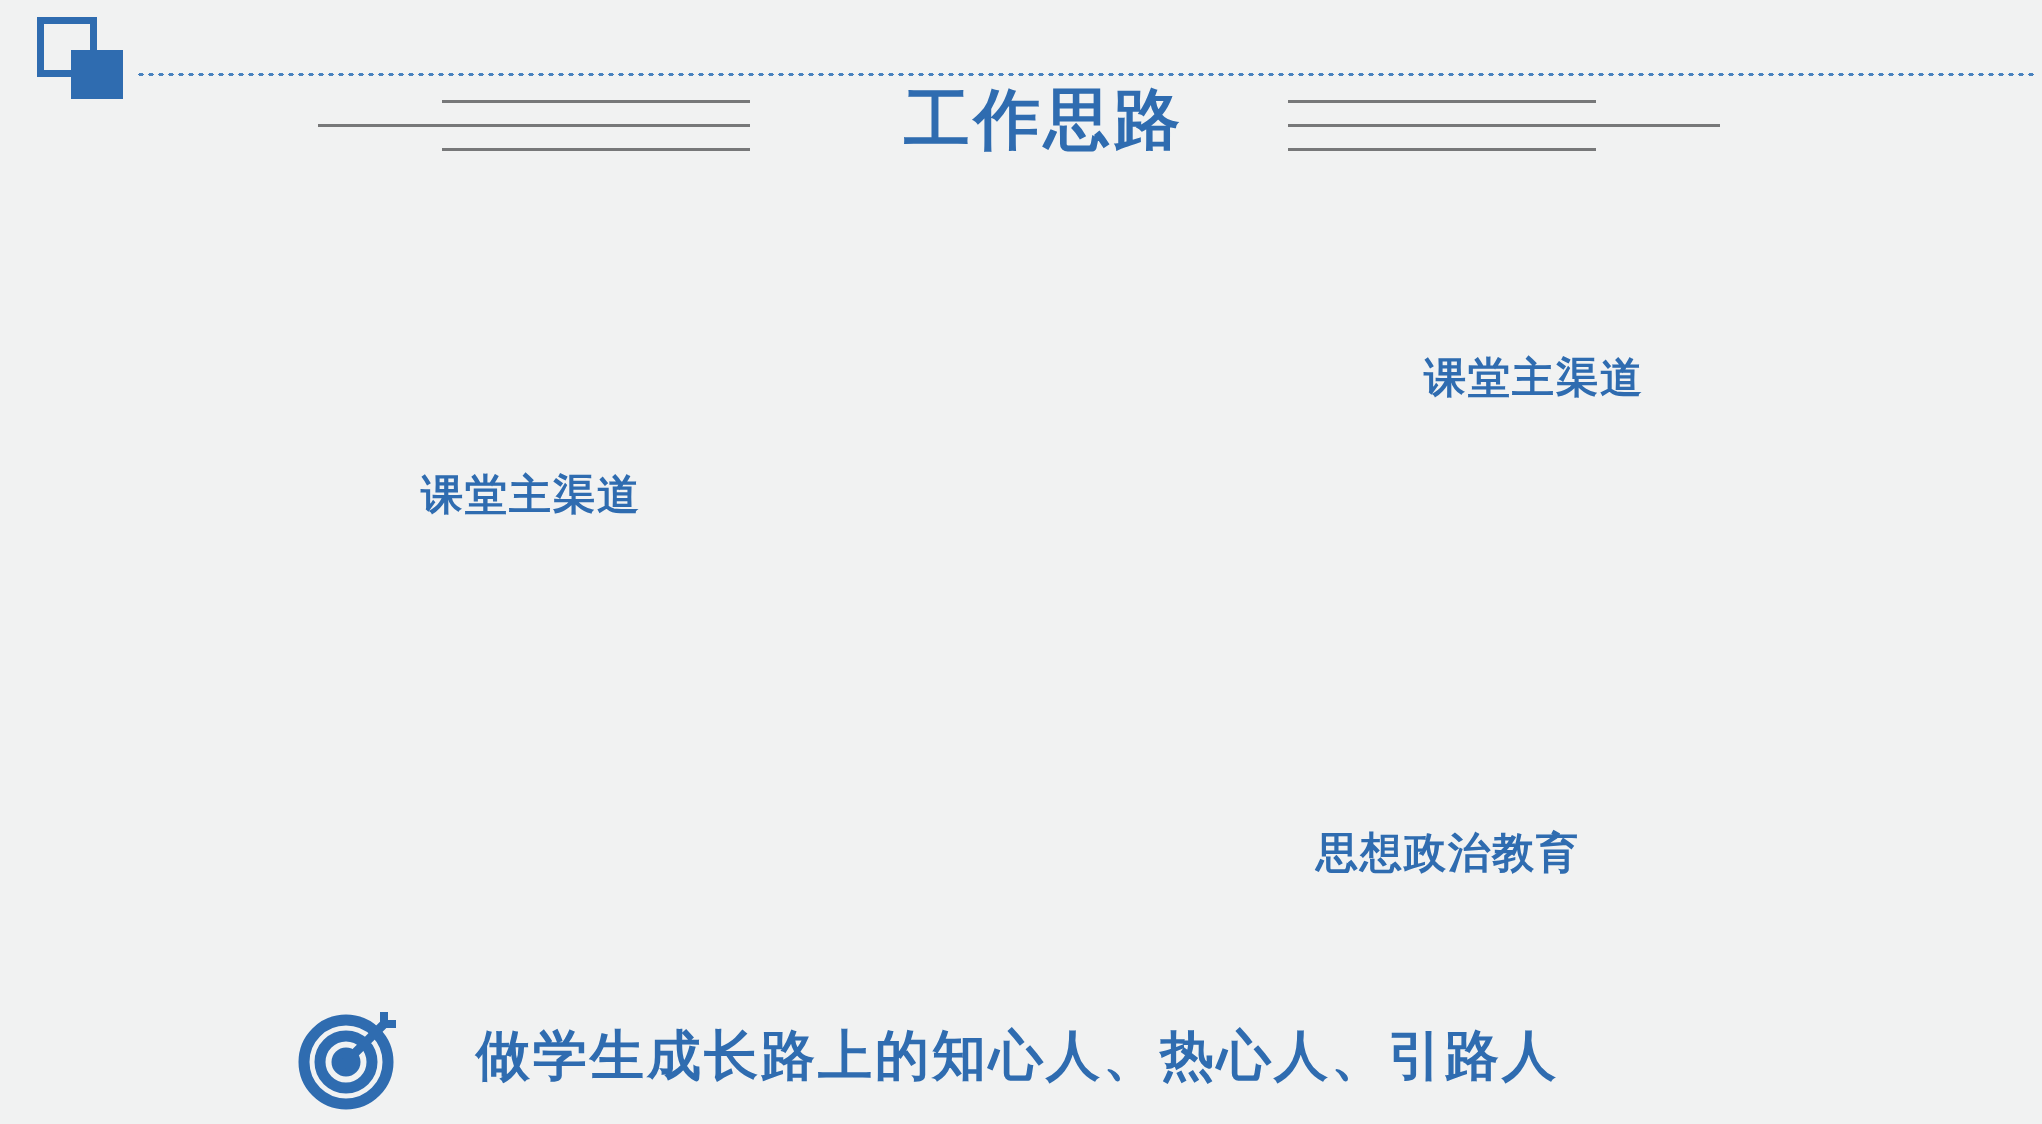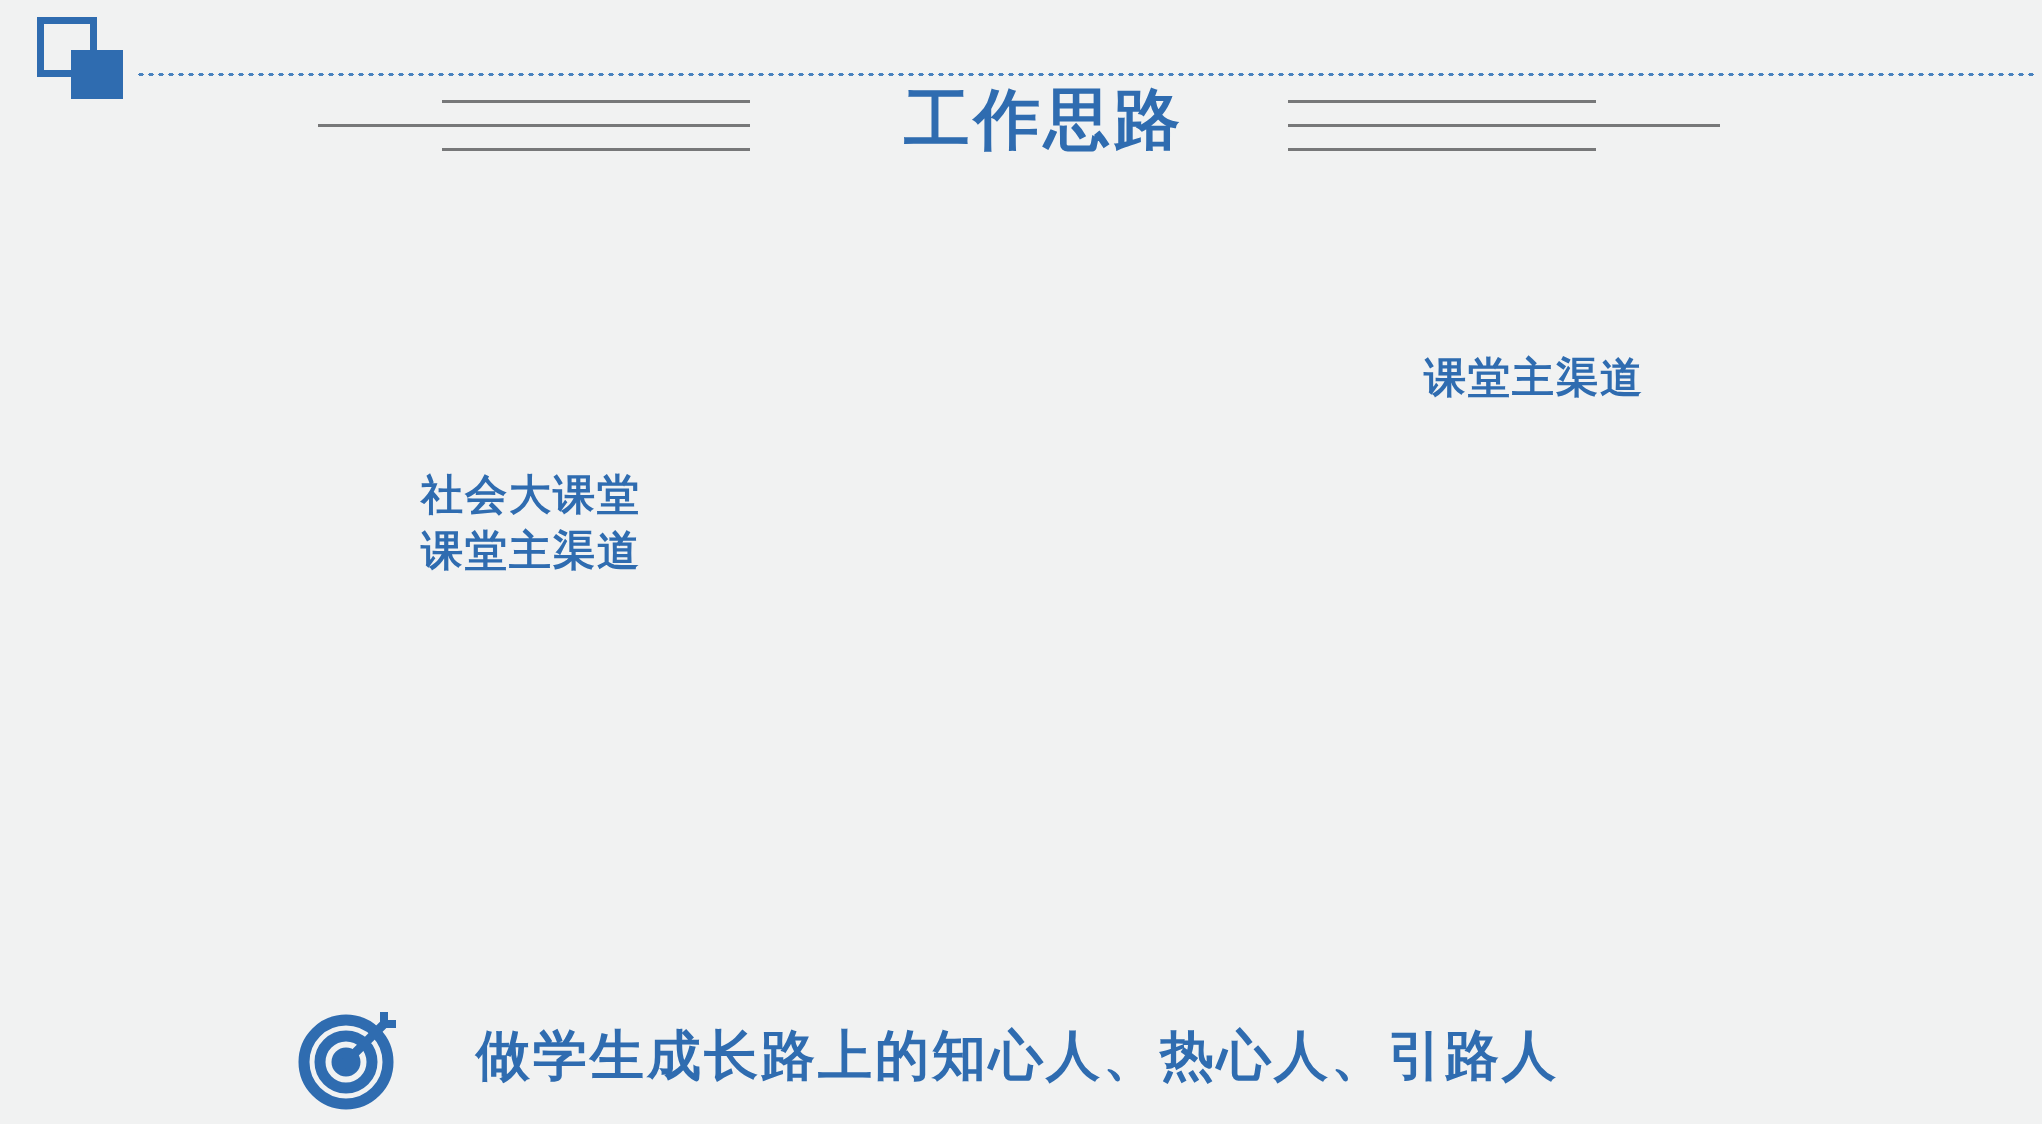--- a/index.html
+++ b/index.html
@@ -177,24 +177,24 @@
       <div class="rule r1"></div>
       <div class="rule r2"></div>
       <div class="rule r3"></div>
     </div>
   </div>
 
 
   <div class="callout callout-top-right">课堂主渠道</div>
 
   <div class="callout callout-left">
-    <div>社会大课堂</div>
     <div>课堂主渠道</div>
   </div>
 
+  <div class="callout callout-bottom-right">思想政治教育</div>
 
   <div class="bottom-row">
     <div class="target-icon">
       <svg viewBox="0 0 108 108" xmlns="http://www.w3.org/2000/svg">
         <g fill="none" stroke="#2f6cb0">
           <circle cx="50" cy="60" r="42" stroke-width="11"></circle>
           <circle cx="50" cy="60" r="26" stroke-width="11"></circle>
           <circle cx="50" cy="60" r="9" stroke-width="11"></circle>
         </g>
         <g stroke="#2f6cb0" stroke-width="9" stroke-linecap="square" fill="none">

